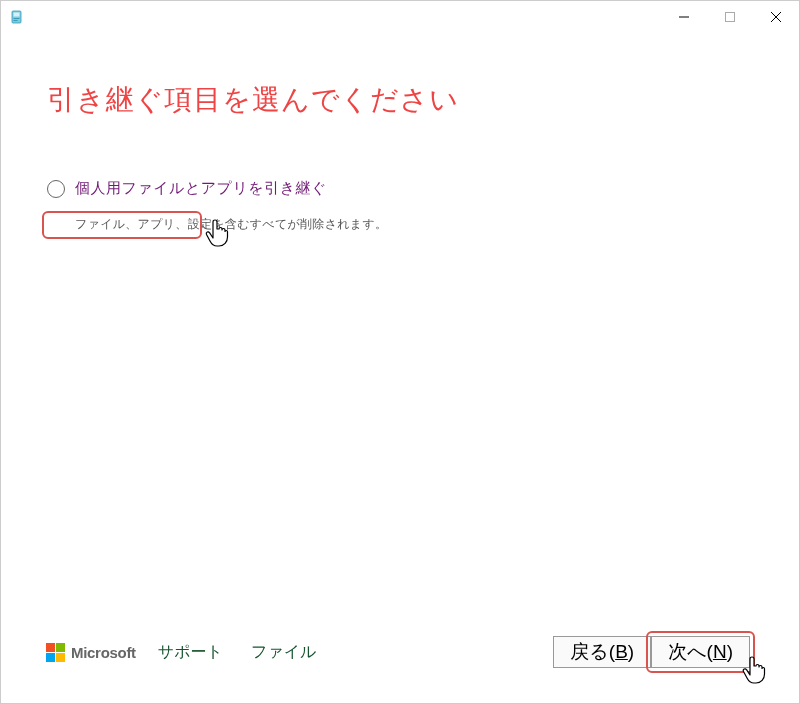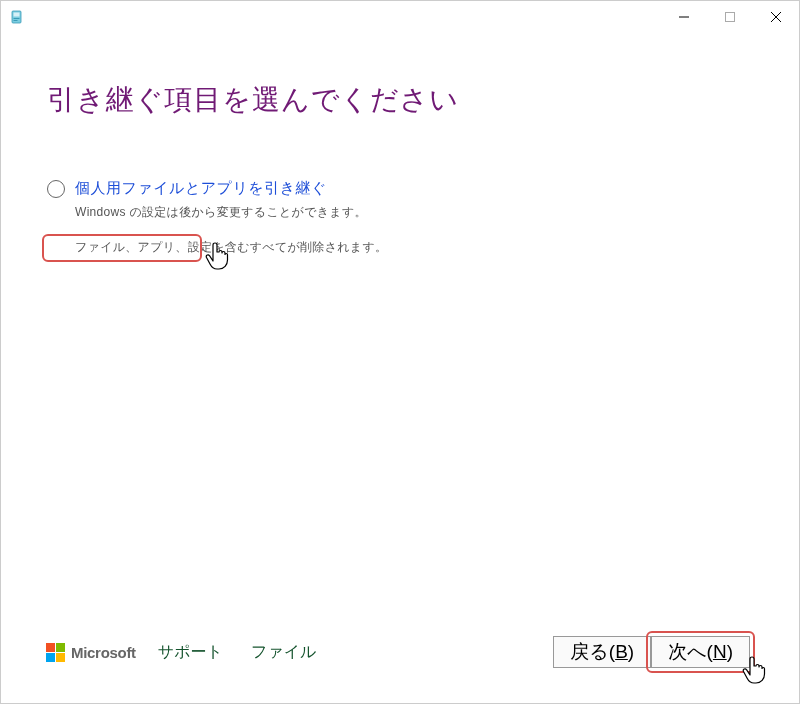--- a/index.html
+++ b/index.html
@@ -41,21 +41,21 @@
     }
     .titlebar-btn.disabled {
       color: #aaa;
     }
     .content {
       padding: 48px 46px 0 46px;
     }
     .heading {
       font-size: 28px;
       font-weight: 400;
-      color: #701a75;
+      color: #ef4444;
       letter-spacing: 1px;
       margin-bottom: 60px;
     }
     .options {
       display: flex;
       flex-direction: column;
       gap: 18px;
     }
     .option-row {
       display: flex;
@@ -86,21 +86,21 @@
       position: absolute;
       top: 3px;
       left: 3px;
       width: 9px;
       height: 9px;
       background: #0067c0;
       border-radius: 50%;
     }
     .option-label {
       font-size: 15px;
-      color: #1d4ed8;
+      color: #701a75;
       font-weight: 500;
       letter-spacing: 0.5px;
       text-align: right;
     }
     .option-desc {
       font-size: 12px;
       color: #555;
       padding-left: 28px;
       letter-spacing: 0.3px;
     }
@@ -219,21 +219,20 @@
 <div class="content">
   <h1 class="heading">引き継ぐ項目を選んでください</h1>
 
   <div class="options">
 
     <div class="option-row">
       <div class="option-head">
         <span class="radio"></span>
         <span class="option-label">個人用ファイルとアプリを引き継ぐ</span>
       </div>
-      <div class="option-desc">Windows の設定は後から変更することができます。</div>
     </div>
 
 
     <div class="option-row">
       <div class="highlight-box highlight-option"></div>
       <div class="option-desc">ファイル、アプリ、設定を含むすべてが削除されます。</div>
       <span class="cursor-hand" style="left:155px; top:3px;">
         <svg width="28" height="30" viewBox="0 0 28 30">
           <path d="M11 3 C11 1.8 11.9 1 13 1 C14.1 1 15 1.8 15 3 L15 10 L17 10 C17 9 17.8 8.5 18.5 8.5 C19.4 8.5 20 9.2 20 10 L20 11 C20 10.2 20.7 9.5 21.5 9.5 C22.3 9.5 23 10.2 23 11 L23 12.5 C23 12 23.6 11.5 24.3 11.5 C25 11.5 25.5 12 25.5 12.8 L25.5 18 C25.5 23 22 27 17 27 L15 27 C12 27 9.5 25 8 22 L4.5 15.5 C4 14.5 4.3 13.5 5.2 13 C6 12.6 7 12.9 7.5 13.7 L11 19 Z" fill="#fff" stroke="#000" stroke-width="1.2" stroke-linejoin="round"></path>
         </svg>

